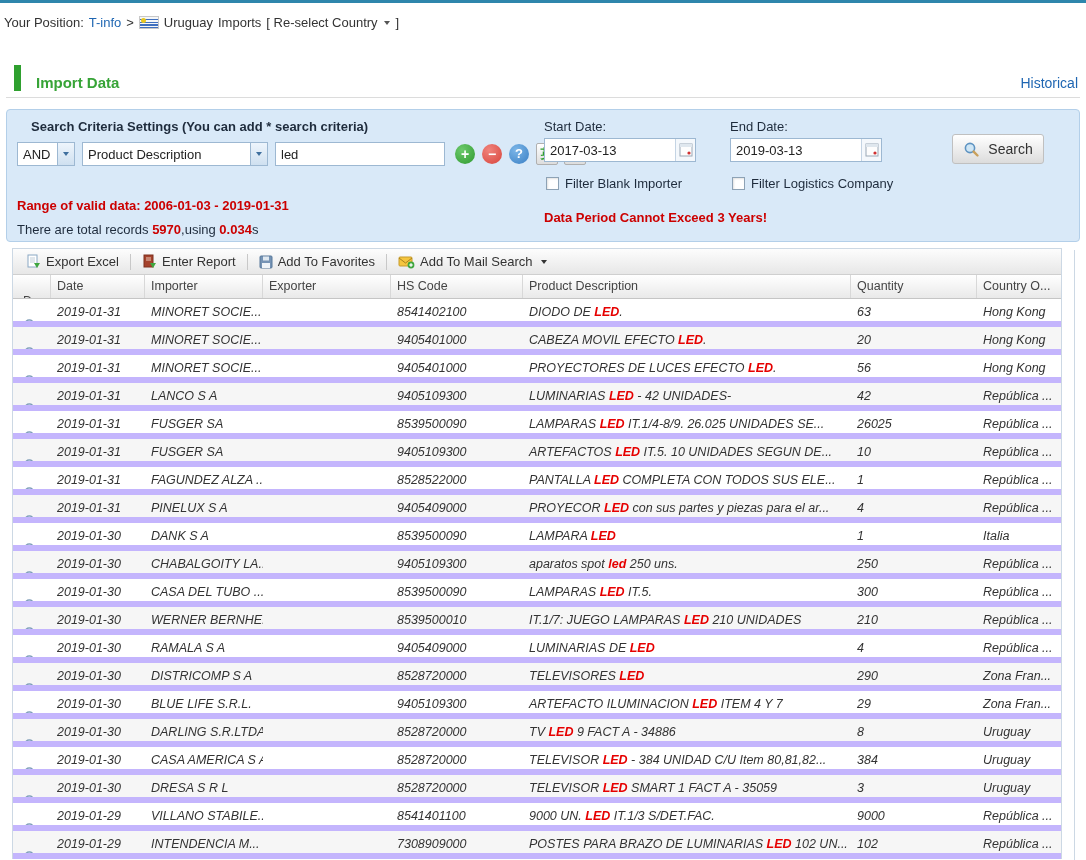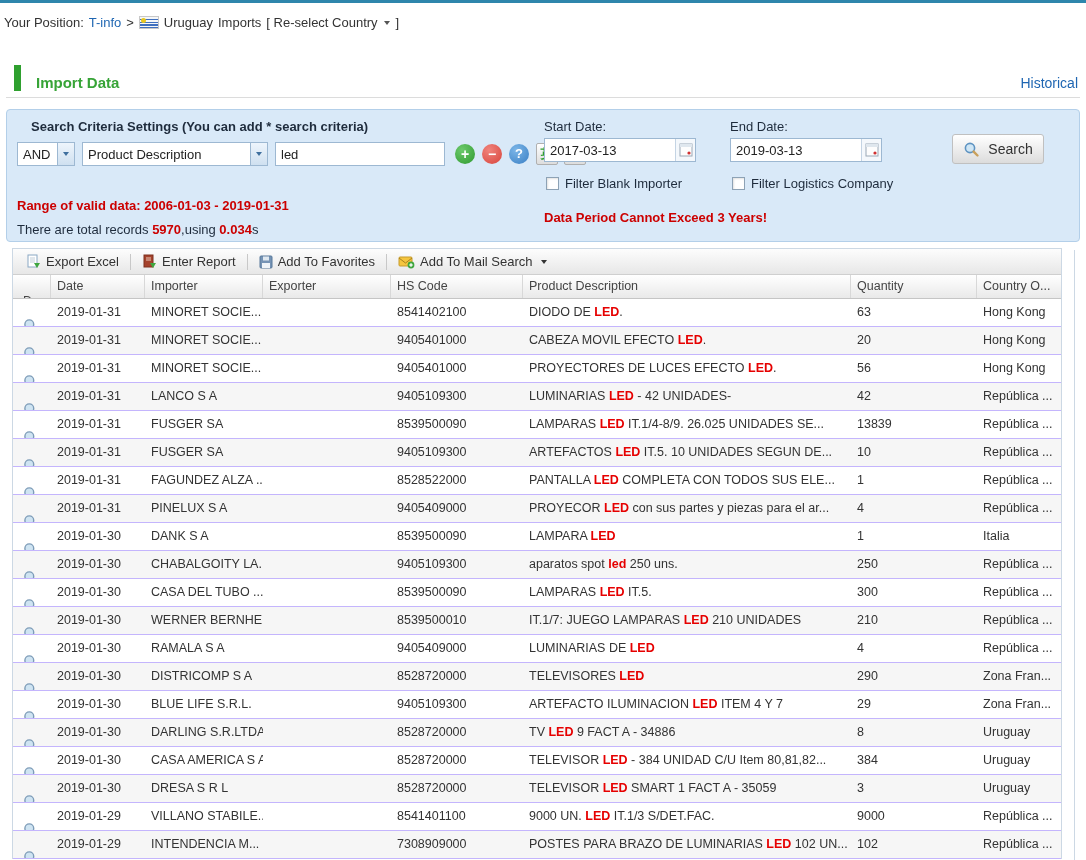--- a/index.html
+++ b/index.html
@@ -59,21 +59,21 @@
   .grid-panel { margin:6px 0 0 12px; width:1050px; border:1px solid #ccd8e4; border-bottom:none; }
   .toolbar { height:26px; background:linear-gradient(#fdfdfd,#e7e7e7); border-bottom:1px solid #cfcfcf;
     display:flex; align-items:center; padding-left:6px; font-size:13px; color:#333; }
   .tb-btn { display:flex; align-items:center; gap:5px; padding:0 7px; height:22px; cursor:pointer; white-space:nowrap; }
   .tb-sep { width:1px; height:16px; background:#c8c8c8; margin:0 4px; }
   .tb-caret { width:0; height:0; border-left:3.5px solid transparent; border-right:3.5px solid transparent; border-top:4px solid #333; margin-left:3px; }
 
   .thead { height:24px; background:linear-gradient(#ffffff,#e9e9e9); border-bottom:1px solid #c5c5c5; display:flex; font-size:12.5px; color:#444; }
   .th { padding:4px 0 0 6px; border-right:1px solid #d8d8d8; overflow:hidden; white-space:nowrap; }
   .tbody { background:#fff; }
-  .tr { height:28px; display:flex; border-bottom:1px solid #c4b5fd; background:#fff; }
+  .tr { height:28px; display:flex; border-bottom:6px solid #c4b5fd; background:#fff;font-style:italic; }
   .tr.alt { background:#f6f6f6; }
   .td { padding:6px 0 0 6px; font-size:12.5px; color:#333; overflow:hidden; white-space:nowrap; }
   .c-det { width:38px; padding:19px 0 0 10px; }
   .c-date { width:94px; }
   .c-imp { width:118px; }
   .c-exp { width:128px; }
   .c-hs  { width:132px; }
   .c-desc{ width:328px; }
   .c-qty { width:126px; }
   .c-cty { flex:1; }
@@ -301,21 +301,21 @@
       <svg width="16" height="16" viewBox="0 0 16 16">
         <circle cx="6.3" cy="6.3" r="4.4" fill="#cfe4f2" stroke="#7d9cb8" stroke-width="1.4"></circle>
         <line x1="9.8" y1="9.8" x2="13.6" y2="13.6" stroke="#b98f55" stroke-width="2.4" stroke-linecap="round"></line>
       </svg>
     </div>
     <div class="td c-date">2019-01-31</div>
     <div class="td c-imp">FUSGER SA</div>
     <div class="td c-exp"></div>
     <div class="td c-hs">8539500090</div>
     <div class="td c-desc"><span>LAMPARAS </span><span class="led">LED</span><span> IT.1/4-8/9. 26.025 UNIDADES SE...</span></div>
-    <div class="td c-qty">13839</div>
+    <div class="td c-qty">26025</div>
     <div class="td c-cty">República ...</div>
   </div>
       <div class="tr alt">
     <div class="td c-det">
       <svg width="16" height="16" viewBox="0 0 16 16">
         <circle cx="6.3" cy="6.3" r="4.4" fill="#cfe4f2" stroke="#7d9cb8" stroke-width="1.4"></circle>
         <line x1="9.8" y1="9.8" x2="13.6" y2="13.6" stroke="#b98f55" stroke-width="2.4" stroke-linecap="round"></line>
       </svg>
     </div>
     <div class="td c-date">2019-01-31</div>

